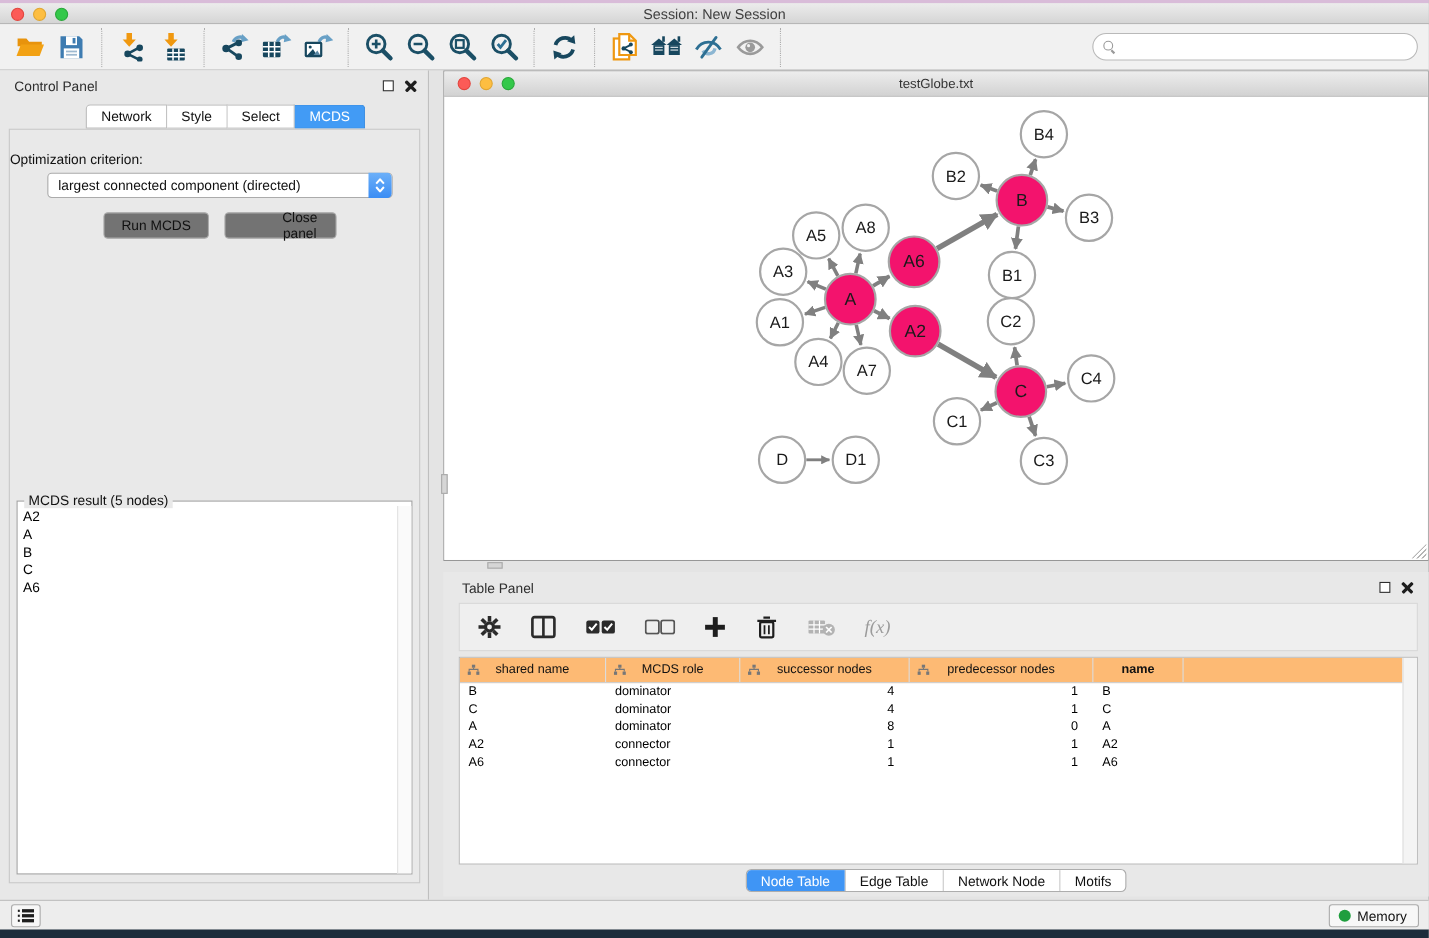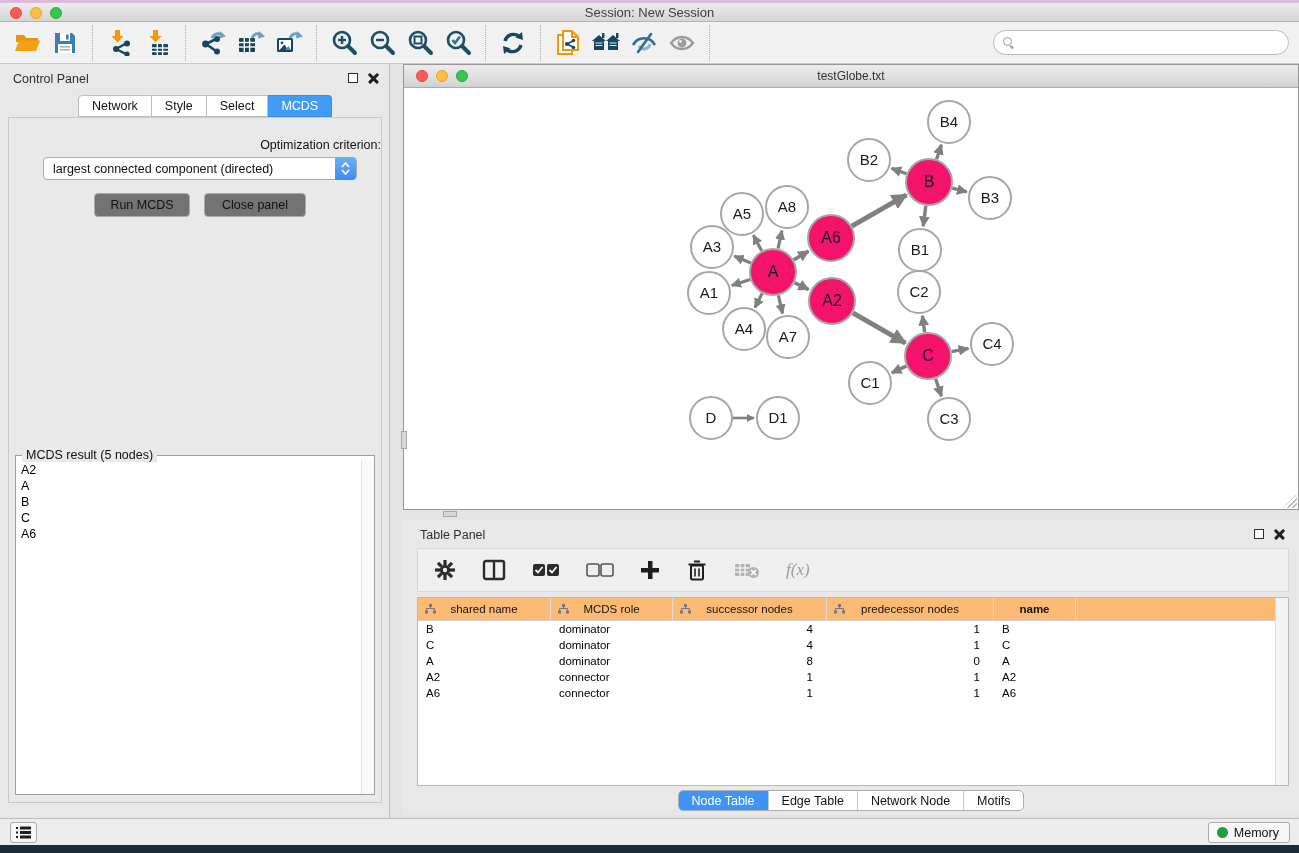--- a/index.html
+++ b/index.html
@@ -55,35 +55,35 @@
 
   .tabbar { position:absolute; left:78px; top:31px; display:flex; }
   .tab { height:22px; padding:0 13px; background:#fff; border:1px solid #bdbdbd;
     border-left:none; font-size:12.5px; display:flex; align-items:center; color:#111; }
   .tab:first-child { border-left:1px solid #bdbdbd; border-radius:4px 0 0 0; }
   .tab:last-child { border-radius:0 4px 0 0; }
   .tab.active { background:#429bf5; border-color:#3a8ce0; color:#fff; }
 
   .cp-content { position:absolute; left:8px; top:53px; width:374px; height:686px;
     background:#e9e9e9; border:1px solid #c9c9c9; }
-  .opt-label { position:absolute; left:0; right:0; top:20px; text-align:right;
+  .opt-label { position:absolute; left:0; right:0; top:20px; text-align:left;
     font-size:12.5px; color:#111; }
   .criterion { position:absolute; left:34px; top:39px; width:314px; height:23px;
     background:#fff; border:1px solid #ababab; border-radius:4px; font-size:12.5px;
     display:flex; align-items:center; padding-left:9px; color:#111; }
   .stepper { position:absolute; right:0px; top:-1px; width:21px; height:23px;
     background:linear-gradient(#6cb0f9,#3b8df4); border-radius:0 4px 4px 0;
     display:flex; flex-direction:column; align-items:center; justify-content:center; gap:1px; }
   .stepper svg { display:block; }
   .cp-btn { position:absolute; top:75px; height:24px; background:#737373;
     border:1px solid #ababab; border-radius:4px; font-size:12.5px; color:#111;
     display:flex; align-items:center; justify-content:center;
     font-family:"Liberation Sans", sans-serif; }
   .run-btn { left:85px; width:96px; }
-  .closep-btn { left:195px; width:102px; }
+  .closep-btn { left:195px; width:102px;padding-left:35px; }
 
   .mcds-box { position:absolute; left:6px; top:337px; width:360px; height:340px;
     border:1px solid #9f9f9f; background:#fff; }
   .mcds-legend { position:absolute; left:6px; top:-8px; background:#e9e9e9;
     padding:0 4px; font-size:12.5px; color:#111; }
   .mcds-list { position:absolute; left:1px; top:6px; right:14px; bottom:1px;
     overflow:hidden; font-size:12.5px; }
   .mcds-list div { padding:0 4px; height:16px; line-height:16px; color:#000; }
   .mcds-scroll { position:absolute; right:0; top:4px; width:13px; bottom:0;
     background:#fafafa; border-left:1px solid #e2e2e2; }

